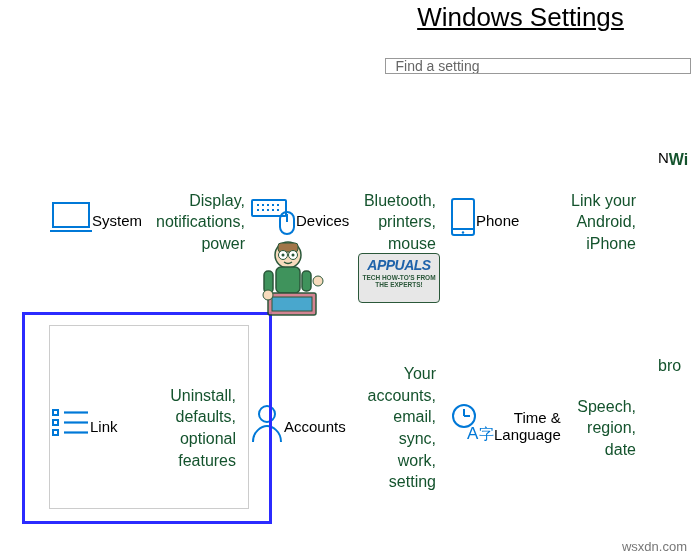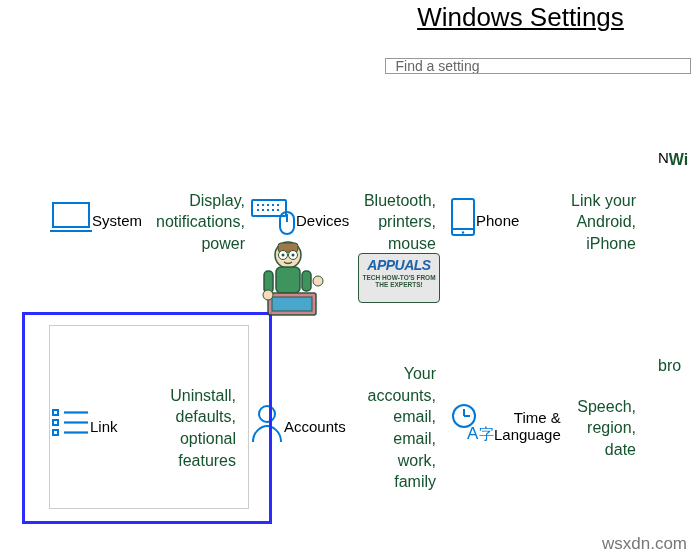--- a/index.html
+++ b/index.html
@@ -146,21 +146,21 @@
       font-weight: bold;
       color: #1a4a2a;
       text-align: center;
       margin-top: 1px;
       line-height: 1.1;
     }
     .attribution {
       position: absolute;
       right: 4px;
       bottom: 2px;
-      font-size: 17px;
+      font-size: 13px;
       color: #777;
       font-family: Arial, sans-serif;
     }
     svg { display: block; }
   </style>
 </head>
 <body>
 
 <div class="header">
   <div class="page-title">Windows Settings</div>
@@ -243,21 +243,21 @@
     </div>
 
     <div class="tile">
       <div class="icon-box">
         <svg width="34" height="40" viewBox="0 0 34 40" fill="none" stroke="#0078d7" stroke-width="2">
           <circle cx="17" cy="11" r="8"></circle>
           <path d="M 3 39 C 3 28 12 23 17 23 C 22 23 31 28 31 39"></path>
         </svg>
       </div>
       <div class="tile-title">Accounts</div>
-      <div class="tile-desc">Your accounts, email, email, work, family</div>
+      <div class="tile-desc">Your accounts, email, sync, work, setting</div>
     </div>
 
     <div class="tile">
       <div class="icon-box">
         <svg width="44" height="40" viewBox="0 0 44 40" fill="none" stroke="#0078d7" stroke-width="2">
           <circle cx="14" cy="13" r="11"></circle>
           <line x1="14" y1="13" x2="14" y2="6"></line>
           <line x1="14" y1="13" x2="20" y2="13"></line>
           <text x="17" y="36" fill="#0078d7" stroke="none" font-size="17" font-family="Segoe UI" font-weight="400">A</text>
           <text x="29" y="36" fill="#0078d7" stroke="none" font-size="15" font-family="sans-serif">字</text>

